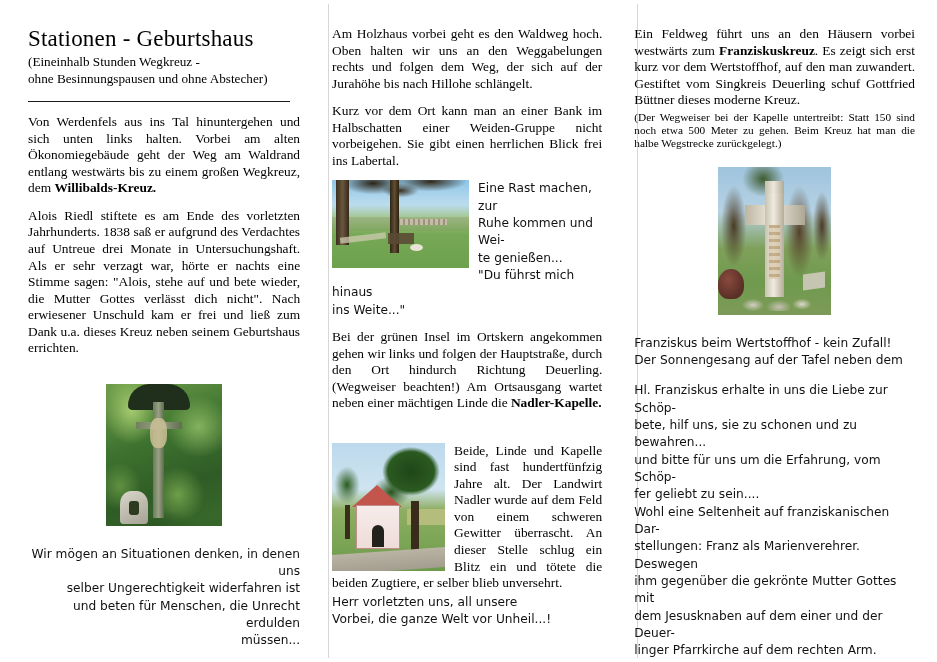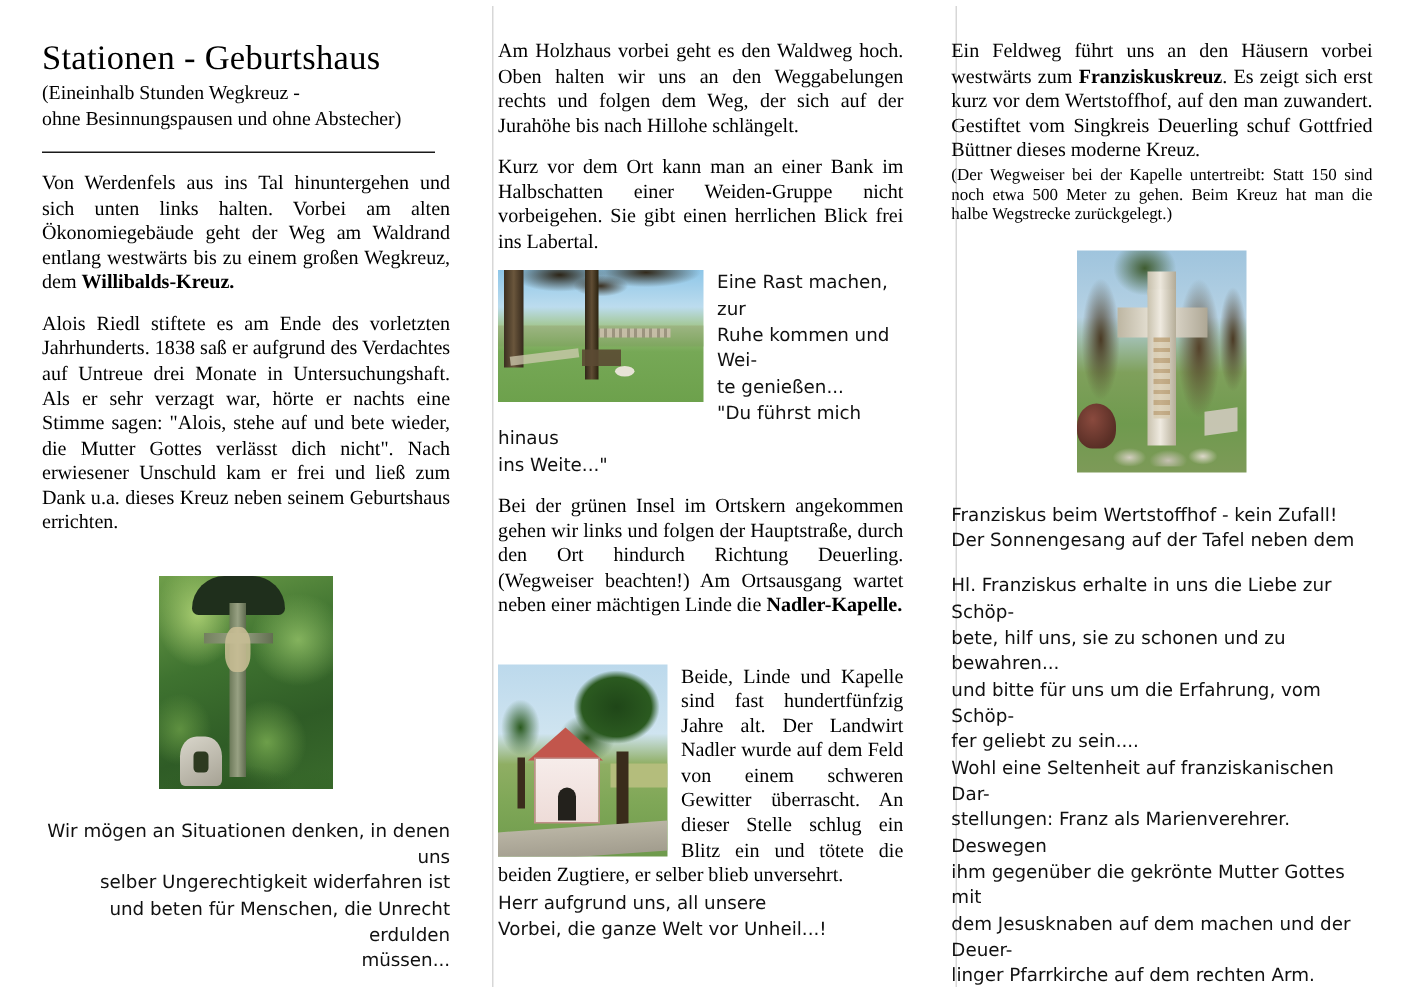--- a/index.html
+++ b/index.html
@@ -368,21 +368,21 @@
         <div class="tree-small-trunk"></div>
         <div class="chapel-roof"></div>
         <div class="chapel-body"></div>
         <div class="chapel-door"></div>
         <div class="road"></div>
       </div>
       <p class="body tight">Beide, Linde und Kapelle sind fast hundertfünfzig Jahre alt. Der Landwirt Nadler wurde auf dem Feld von einem schweren Gewitter überrascht. An dieser Stelle schlug ein Blitz ein und tötete die beiden Zugtiere, er selber blieb unversehrt.</p>
     </div>
 
     <div class="script" style="margin-top:2px;">
-      <p>Herr aufgrund uns, all unsere</p>
+      <p>Herr vorletzten uns, all unsere</p>
       <p>Vorbei, die ganze Welt vor Unheil...!</p>
     </div>
   </div>
 
   <div class="column col-3">
 
     <p class="body" style="margin-bottom:2px;"><span>Ein Feldweg führt uns an den Häusern vorbei westwärts zum </span><span class="b">Franziskuskreuz</span><span>. Es zeigt sich erst kurz vor dem Wertstoffhof, auf den man zuwandert.  Gestiftet vom Singkreis Deuerling schuf Gottfried Büttner dieses moderne Kreuz.</span></p>
 
     <p class="small-note">(Der Wegweiser bei der Kapelle untertreibt: Statt 150 sind  noch etwa 500 Meter zu gehen. Beim Kreuz hat man die halbe Wegstrecke zurückgelegt.)</p>
 
@@ -405,18 +405,18 @@
       <p>Franziskus beim Wertstoffhof - kein Zufall!</p>
       <p>Der Sonnengesang auf der Tafel neben dem</p>
       <div class="gap"></div>
       <p>Hl. Franziskus erhalte in uns die Liebe zur Schöp-</p>
       <p>bete, hilf uns, sie zu schonen und zu bewahren...</p>
       <p>und bitte für uns um die Erfahrung, vom Schöp-</p>
       <p>fer geliebt zu sein....</p>
       <p>Wohl eine Seltenheit auf franziskanischen Dar-</p>
       <p>stellungen: Franz als Marienverehrer. Deswegen</p>
       <p>ihm gegenüber die gekrönte Mutter Gottes mit</p>
-      <p>dem Jesusknaben auf dem machen und der Deuer-</p>
+      <p>dem Jesusknaben auf dem einer und der Deuer-</p>
       <p>linger Pfarrkirche auf dem rechten Arm.</p>
     </div>
   </div>
 
 </div>
 
 </body></html>

